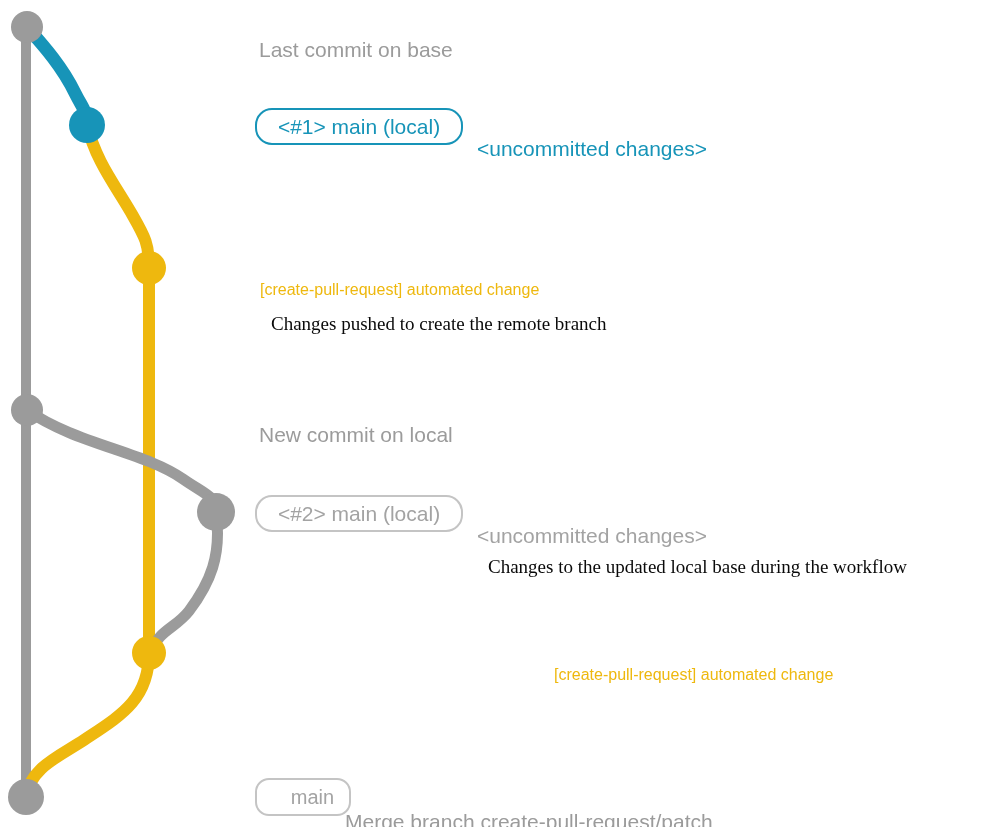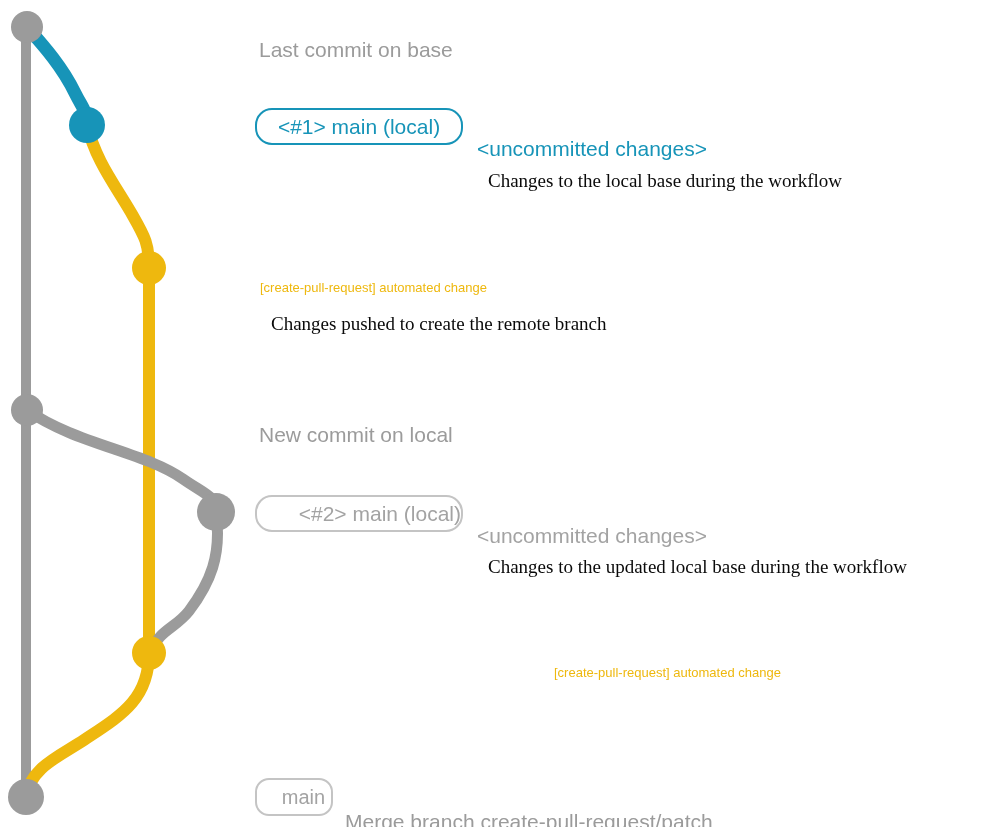--- a/index.html
+++ b/index.html
@@ -27,21 +27,21 @@
   .stroke-gray   { stroke: var(--base-gray);  fill: none; }
   .stroke-teal   { stroke: var(--teal);   fill: none; }
   .stroke-yellow { stroke: var(--yellow); fill: none; }
   .dot-gray   { fill: var(--base-gray); }
   .dot-teal   { fill: var(--teal); }
   .dot-yellow { fill: var(--yellow); }
 
   .ann { position: absolute; line-height: 1.15; white-space: nowrap; margin-top: 24px; }
   .glabel { color: var(--base-gray); font-size: 21px; }
   .title-teal   { color: var(--teal);   font-size: 21px; }
-  .title-yellow { color: var(--yellow); font-size: 13px; }
+  .title-yellow { color: var(--yellow); font-size: 16px; }
   .title-gray   { color: var(--badge-gray-text); font-size: 21px; }
   .desc {
     font-family: "Liberation Serif", serif;
     font-size: 19px;
     color: var(--desc-black);
   }
   .badge {
     position: absolute;
     box-sizing: border-box;
     display: flex; align-items: center; justify-content: center;
@@ -81,33 +81,32 @@
     <circle cx="149" cy="653" r="17" class="dot-yellow"></circle>
     <circle cx="26" cy="797" r="18" class="dot-gray"></circle>
   </svg>
 
   <div class="ann glabel" style="left:259px; top:14px;">Last commit on base</div>
 
   <div class="badge teal" style="left:255px; top:108px; width:208px; height:37px;">
     <span>&lt;#1&gt; main (local)</span>
   </div>
   <div class="ann title-teal" style="left:477px; top:113px;">&lt;uncommitted changes&gt;</div>
-  <div class="ann desc" style="left:488px; top:146px;">Changes to the local base during the workflow</div>
 
   <div class="ann title-yellow" style="left:260px; top:257px;">[create-pull-request] automated change</div>
   <div class="ann desc" style="left:271px; top:289px;">Changes pushed to create the remote branch</div>
 
   <div class="ann glabel" style="left:259px; top:399px;">New commit on local</div>
 
-  <div class="badge grayb" style="left:255px; top:495px; width:208px; height:37px;justify-content:flex-end;">
+  <div class="badge grayb" style="left:255px; top:495px; width:208px; height:37px;">
     <span>&lt;#2&gt; main (local)</span>
   </div>
   <div class="ann title-gray" style="left:477px; top:500px;">&lt;uncommitted changes&gt;</div>
   <div class="ann desc" style="left:488px; top:532px;">Changes to the updated local base during the workflow</div>
 
   <div class="ann title-yellow" style="left:554px; top:642px;">[create-pull-request] automated change</div>
 
-  <div class="badge grayb" style="left:255px; top:778px; width:78px; height:38px; font-size:20px; border-radius:14px;padding-left:19px;">
+  <div class="badge grayb" style="left:255px; top:778px; width:96px; height:38px; font-size:20px; border-radius:14px;padding-left:19px;">
     <span>main</span>
   </div>
   <div class="ann glabel" style="left:345px; top:786px;">Merge branch create-pull-request/patch</div>
 
 </main>
 
 </body></html>

